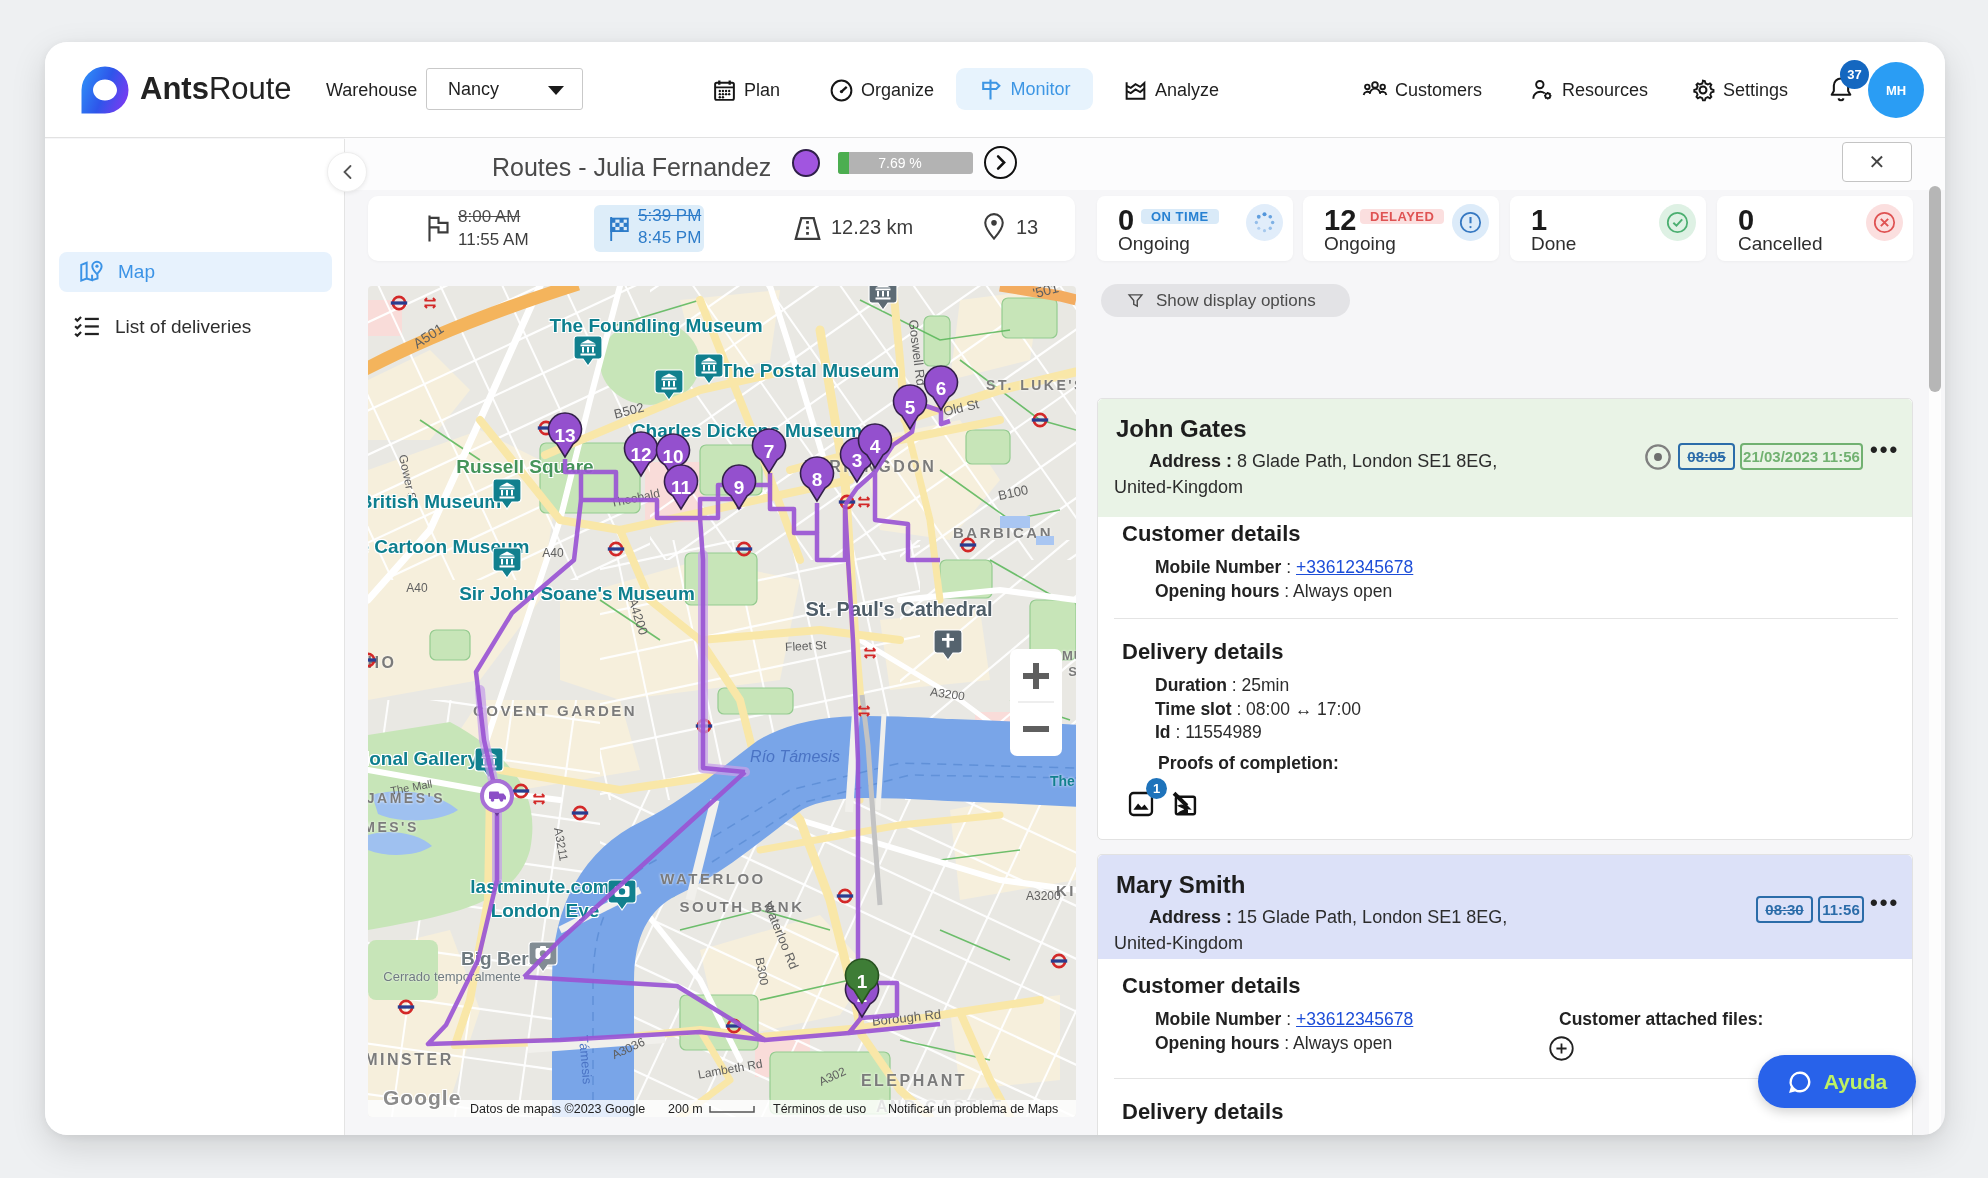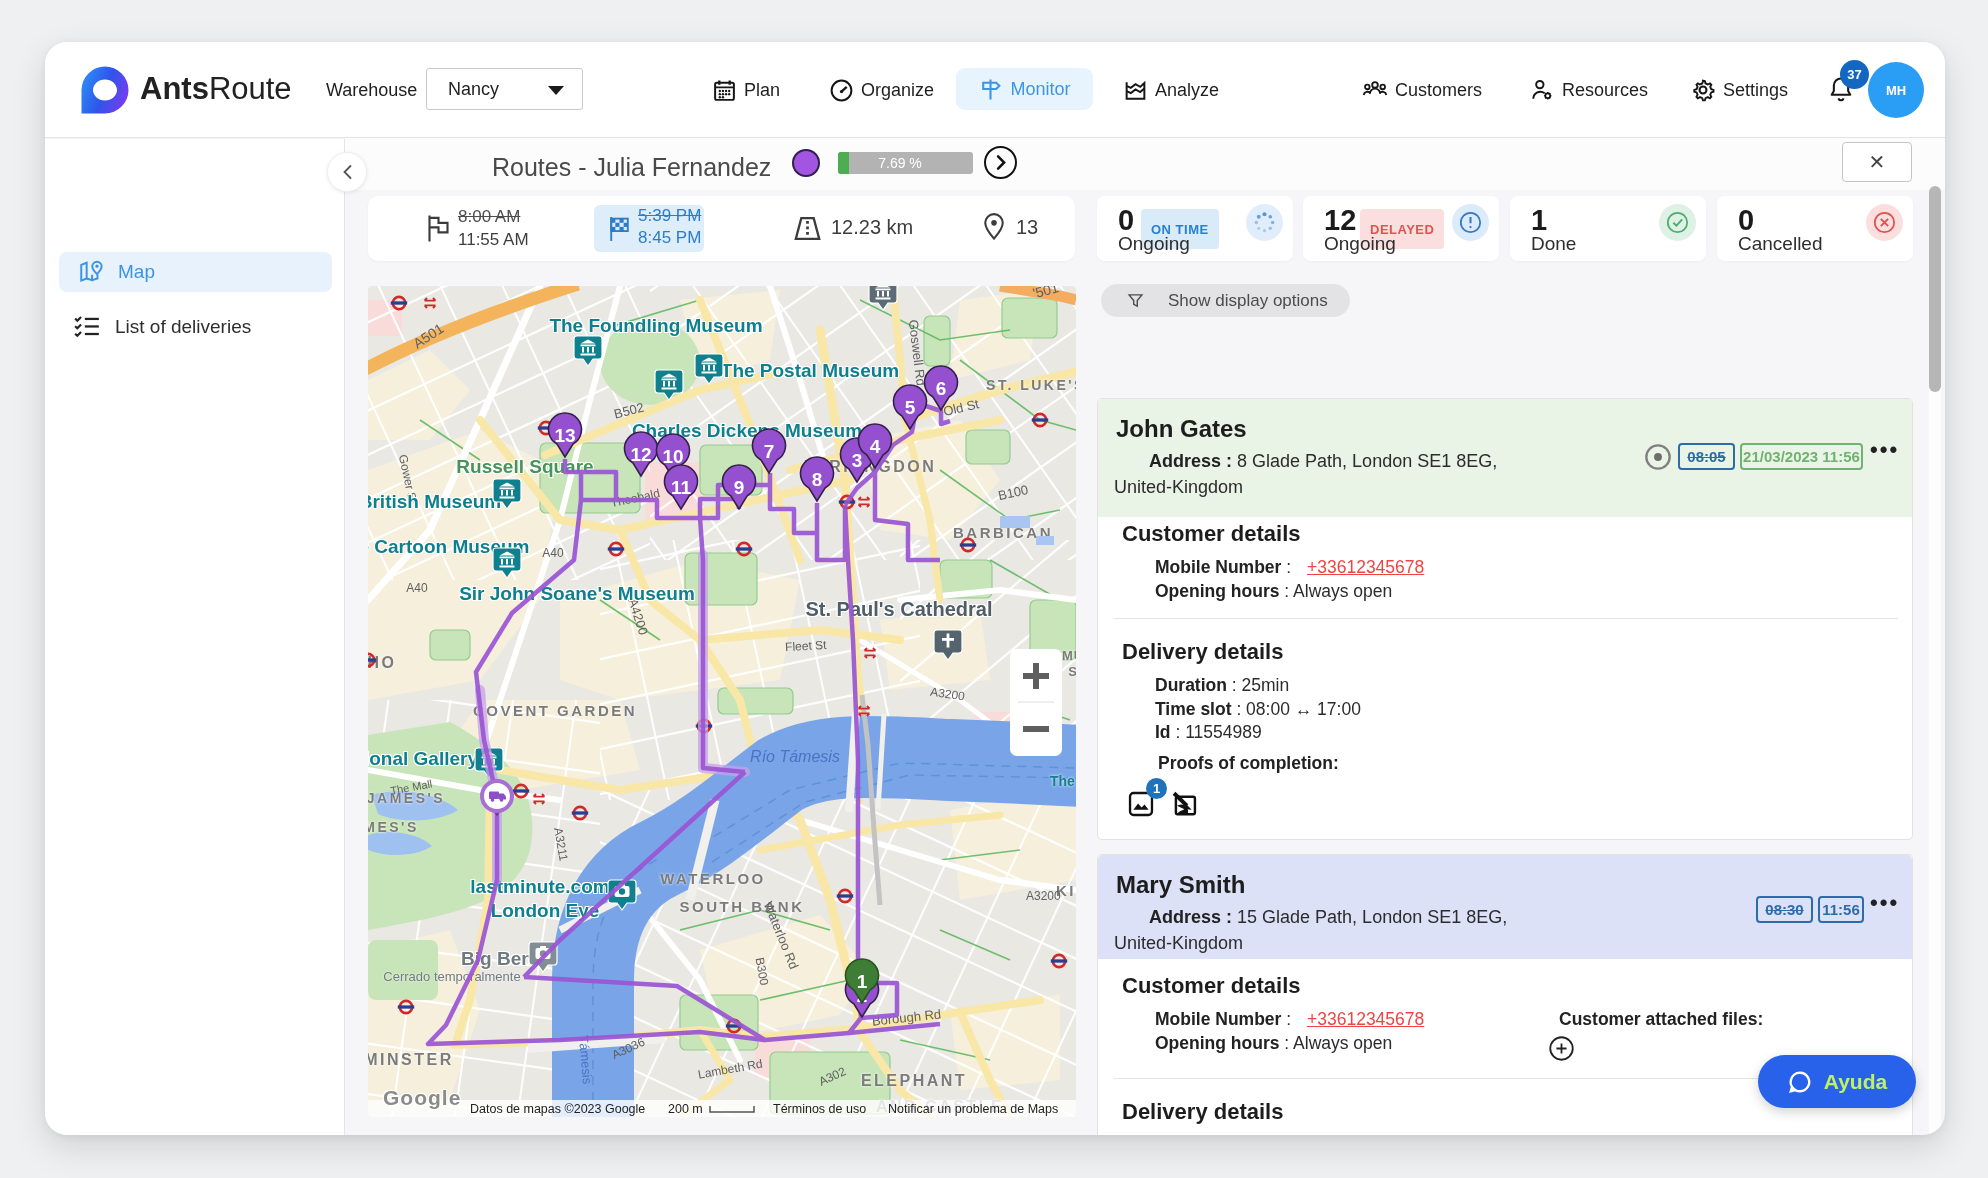--- a/index.html
+++ b/index.html
@@ -31,38 +31,38 @@
 .pbar .txt { position:absolute; width:116px; text-align:center; top:3px; color:#fff; font-size:14px;padding-left:8px; }
 .next-btn { position:absolute; left:939px; top:104px; width:33px; height:33px; border:2px solid #111; border-radius:50%; z-index:11; }
 .close-btn { position:absolute; left:1797px; top:100px; width:70px; height:40px; background:#fff; border:1px solid #c4c4c4; border-radius:4px; z-index:11; display:flex; align-items:center; justify-content:center; color:#444; font-size:20px;}
 
 .statsbar { position:absolute; left:323px; top:154px; width:707px; height:65px; background:#fff; border-radius:10px; z-index:5; box-shadow:0 1px 3px rgba(0,0,0,.04);}
 .sb-strike { text-decoration:line-through; }
 .bluebox { position:absolute; left:226px; top:9px; width:110px; height:47px; background:#ddedf9; border-radius:6px; }
 .statcard { position:absolute; top:154px; width:196px; height:65px; background:#fff; border-radius:8px; z-index:5; box-shadow:0 1px 3px rgba(0,0,0,.04);}
 .statnum { position:absolute; left:21px; top:8px; font-size:29px; font-weight:800; color:#1b1b1b; }
 .statlabel { position:absolute; left:21px; top:37px; font-size:19px; color:#2e2e2e; }
-.badge { position:absolute; top:13px; height:40px; border-radius:4px; font-size:13px; font-weight:700; letter-spacing:.5px; display:flex; align-items:center; padding:0 10px; }
+.badge { position:absolute; top:13px; height:15px; border-radius:4px; font-size:13px; font-weight:700; letter-spacing:.5px; display:flex; align-items:center; padding:0 10px; }
 .staticon { position:absolute; right:10px; top:8px; width:37px; height:37px; border-radius:50%; display:flex; align-items:center; justify-content:center; }
 
-.pill-btn { position:absolute; left:1056px; top:242px; width:249px; height:33px; background:#e3e3e6; border-radius:17px; display:flex; align-items:center; gap:24px; padding-left:26px; color:#4c4c4c; font-size:17px; z-index:5;}
+.pill-btn { position:absolute; left:1056px; top:242px; width:249px; height:33px; background:#e3e3e6; border-radius:17px; display:flex; align-items:center; gap:12px; padding-left:26px; color:#4c4c4c; font-size:17px; z-index:5;}
 .routebar { position:absolute; left:1052px; top:290px; width:816px; height:49px; background:#ececee; border-radius:4px; z-index:5; display:flex; align-items:center; }
 .card { position:absolute; left:1052px; width:816px; background:#fff; border:1px solid #e2e2e2; border-radius:5px; z-index:5; }
 .cardhdr { position:absolute; left:0; top:0; width:814px; border-radius:5px 5px 0 0; }
 .cname { position:absolute; left:18px; top:16px; font-size:24px; font-weight:800; color:#1d1d1d; }
 .caddr1 { position:absolute; left:18px; top:52px; font-size:18px; color:#2c2c2c; }
 .caddr2 { position:absolute; left:16px; top:78px; font-size:18px; color:#2c2c2c; }
 .chip { position:absolute; height:27px; border-radius:4px; border:2px solid; font-size:15px; font-weight:700; display:flex; align-items:center; justify-content:center; }
 .chip-blue { border-color:#2b6ca9; color:#2b6ca9; }
 .chip-green { border-color:#71b171; color:#71b171; }
 .cdots { position:absolute; font-size:22px; font-weight:700; color:#222; letter-spacing:2px;}
 .sechead { font-size:22px; font-weight:800; color:#1d1d1d; }
 .bodyline { font-size:17.5px; color:#2c2c2c; }
 .bodyline b, .caddr1 b { font-weight:700; color:#222;margin-left:33px; }
-.linkblue { color:#ef4444; text-decoration:underline;margin-left:11px; }
+.linkblue { color:#1d4ed8; text-decoration:underline; }
 .divline { position:absolute; left:16px; width:784px; height:1px; background:#e4e4e4; }
 
 .scrolltrack { position:absolute; left:1884px; top:144px; width:12px; height:949px; background:#fdfdfd; z-index:25;}
 .scrollthumb { position:absolute; left:1884px; top:144px; width:12px; height:206px; background:#b6b6b6; border-radius:6px; z-index:26;}
 
 .ayuda { position:absolute; left:1713px; top:1013px; width:158px; height:53px; background:#2862ea; border-radius:27px; z-index:40; display:flex; align-items:center; justify-content:center; gap:11px; color:#bef264; font-size:21px; font-weight:700; box-shadow:0 4px 12px rgba(0,0,0,.18);}
 .mapwrap { position:absolute; left:323px; top:244px; width:708px; height:831px; z-index:4; border-radius:4px; overflow:hidden; }
 </style>
 </head>
 <body>

